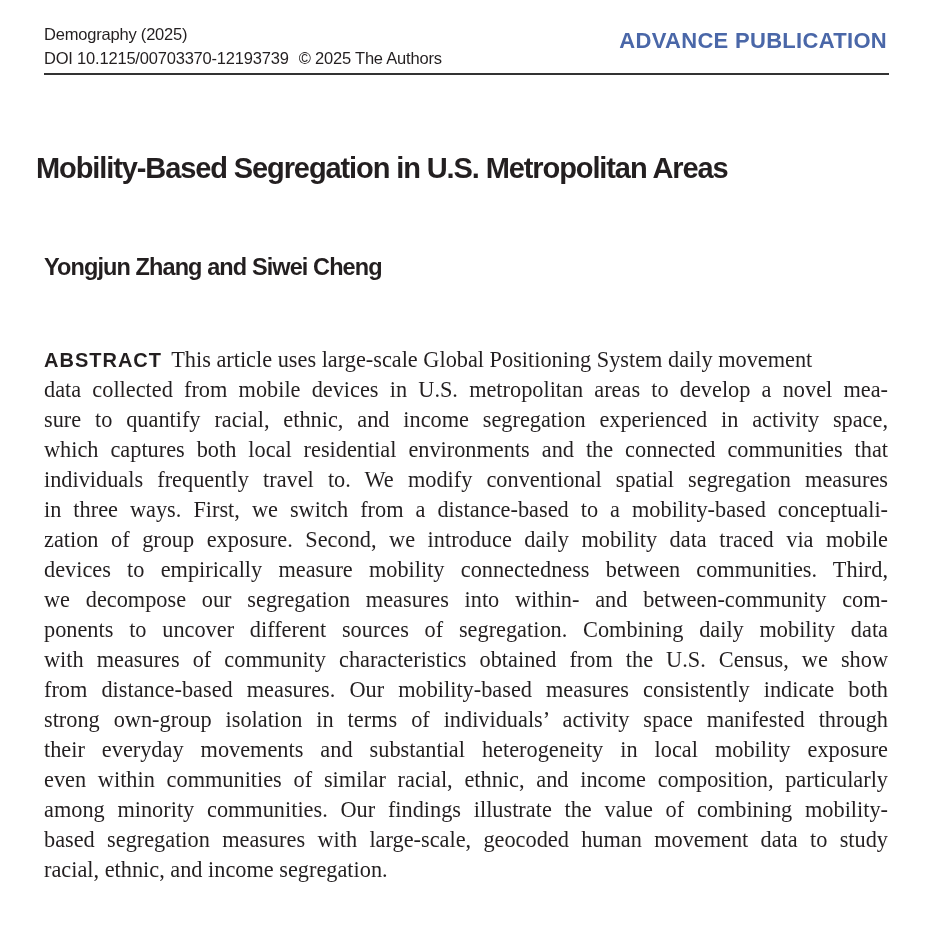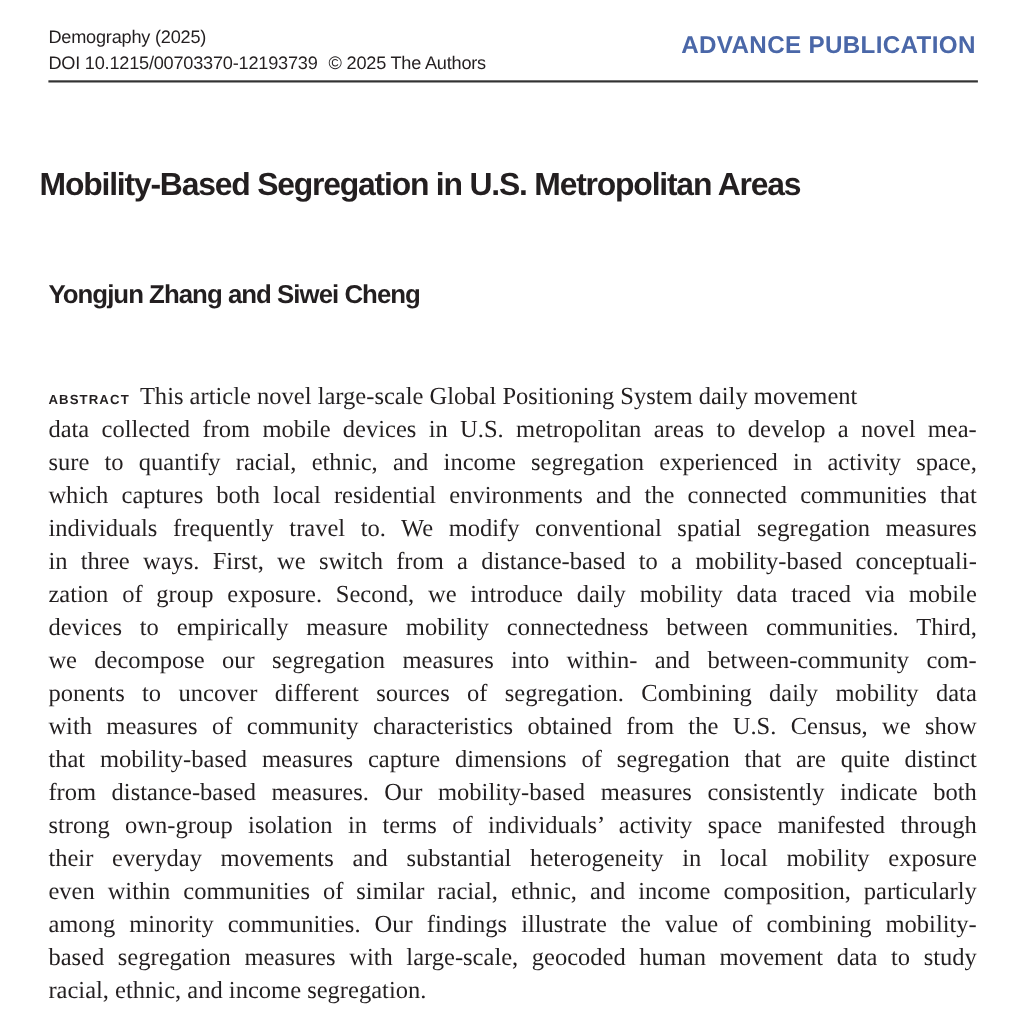--- a/index.html
+++ b/index.html
@@ -6,21 +6,21 @@
     body { width: 932px; height: 935px; position: relative; overflow: hidden; color: #231f20; }
     .header-left { position: absolute; left: 44px; top: 22px; font-family: Liberation Sans, sans-serif; font-size: 16.5px; line-height: 24px; color: #231f20; letter-spacing: -0.2px; }
     .header-left .copy { margin-left: 10px; }
     .header-right { position: absolute; right: 45px; top: 28px; font-family: "Liberation Sans", sans-serif; font-weight: bold; font-size: 22px; color: #4a67a8; letter-spacing: 0.3px; }
     .rule { position: absolute; left: 44px; top: 73px; width: 845px; height: 2px; background: #333333; }
     .title { position: absolute; left: 36px; top: 152px; font-family: Liberation Sans, sans-serif; font-weight: bold; font-size: 29px; letter-spacing: -1.1px; color: #231f20; }
     .authors { position: absolute; left: 44px; top: 222px; font-family: "Liberation Sans", sans-serif; font-weight: bold; font-size: 23.5px; letter-spacing: -0.9px; color: #231f20; margin-top: 32px; }
     .abstract { position: absolute; left: 44px; top: 345px; width: 844px; font-family: "Liberation Serif", serif; font-size: 22.3px; line-height: 30px; color: #231f20; }
     .abstract .line { display: block; text-align: justify; text-align-last: justify; white-space: nowrap; height: 30px; }
     .abstract .line.last { text-align-last: left; }
-    .abstract .label { font-family: "Liberation Sans", sans-serif; font-weight: bold; font-size: 12px; letter-spacing: 1px; margin-right: 4px; }
+    .abstract .label { font-family: "Liberation Sans", sans-serif; font-weight: bold; font-size: 20px; letter-spacing: 1px; margin-right: 4px; }
     .line-inner { display: inline; }
   </style>
 </head>
 <body>
 
 <div class="header-left">
   <div>Demography (2025)</div>
   <div>
     <span>DOI 10.1215/00703370-12193739</span><span class="copy">© 2025 The Authors</span>
   </div>
@@ -28,32 +28,31 @@
 
 <div class="header-right">ADVANCE PUBLICATION</div>
 
 <div class="rule"></div>
 
 <div class="title">Mobility-Based Segregation in U.S. Metropolitan Areas</div>
 
 <div class="authors">Yongjun Zhang and Siwei Cheng</div>
 
 <div class="abstract">
-  <span class="line" style="white-space: nowrap; text-align: left; display: block;"><span style="display: inline-block; transform-origin: left center; transform: scaleX(0.999981);"><span class="label">ABSTRACT</span> <span class="line-inner">This article novel large-scale Global Positioning System daily movement</span></span></span>
+  <span class="line" style="white-space: nowrap; text-align: left; display: block;"><span style="display: inline-block; transform-origin: left center; transform: scaleX(0.999981);"><span class="label">ABSTRACT</span> <span class="line-inner">This article uses large-scale Global Positioning System daily movement</span></span></span>
   <span class="line" style="white-space: nowrap; text-align: left; display: block;"><span>data collected from mobile devices in U.S. metropolitan areas to develop a novel mea-</span></span>
   <span class="line" style="white-space: nowrap; text-align: left; display: block;"><span>sure to quantify racial, ethnic, and income segregation experienced in activity space,</span></span>
   <span class="line" style="white-space: nowrap; text-align: left; display: block;"><span>which captures both local residential environments and the connected communities that</span></span>
   <span class="line" style="white-space: nowrap; text-align: right; display: block;"><span>individuals frequently travel to. We modify conventional spatial segregation measures</span></span>
   <span class="line" style="white-space: nowrap; text-align: left; display: block;"><span>in three ways. First, we switch from a distance-based to a mobility-based conceptuali-</span></span>
   <span class="line" style="white-space: nowrap; text-align: left; display: block;"><span>zation of group exposure. Second, we introduce daily mobility data traced via mobile</span></span>
   <span class="line" style="white-space: nowrap; text-align: left; display: block;"><span>devices to empirically measure mobility connectedness between communities. Third,</span></span>
   <span class="line" style="white-space: nowrap; text-align: left; display: block;"><span>we decompose our segregation measures into within- and between-community com-</span></span>
   <span class="line" style="white-space: nowrap; text-align: center; display: block;"><span>ponents to uncover different sources of segregation. Combining daily mobility data</span></span>
   <span class="line" style="white-space: nowrap; text-align: left; display: block;"><span>with measures of community characteristics obtained from the U.S. Census, we show</span></span>
-  <span class="line" style="white-space: nowrap; text-align: left; display: block;"><span>that mobility-based measures capture dimensions of segregation that are quite distinct</span></span>
   <span class="line" style="white-space: nowrap; text-align: left; display: block;"><span>from distance-based measures. Our mobility-based measures consistently indicate both</span></span>
   <span class="line" style="white-space: nowrap; text-align: left; display: block;"><span>strong own-group isolation in terms of individuals’ activity space manifested through</span></span>
   <span class="line" style="white-space: nowrap; text-align: left; display: block;"><span>their everyday movements and substantial heterogeneity in local mobility exposure</span></span>
   <span class="line" style="white-space: nowrap; text-align: left; display: block;"><span>even within communities of similar racial, ethnic, and income composition, particularly</span></span>
   <span class="line" style="white-space: nowrap; text-align: left; display: block;"><span>among minority communities. Our findings illustrate the value of combining mobility-</span></span>
   <span class="line" style="white-space: nowrap; text-align: left; display: block;"><span>based segregation measures with large-scale, geocoded human movement data to study</span></span>
   <span class="line last" style="white-space: nowrap; text-align: left; display: block;"><span>racial, ethnic, and income segregation.</span></span>
 </div>
 
 </body></html>

